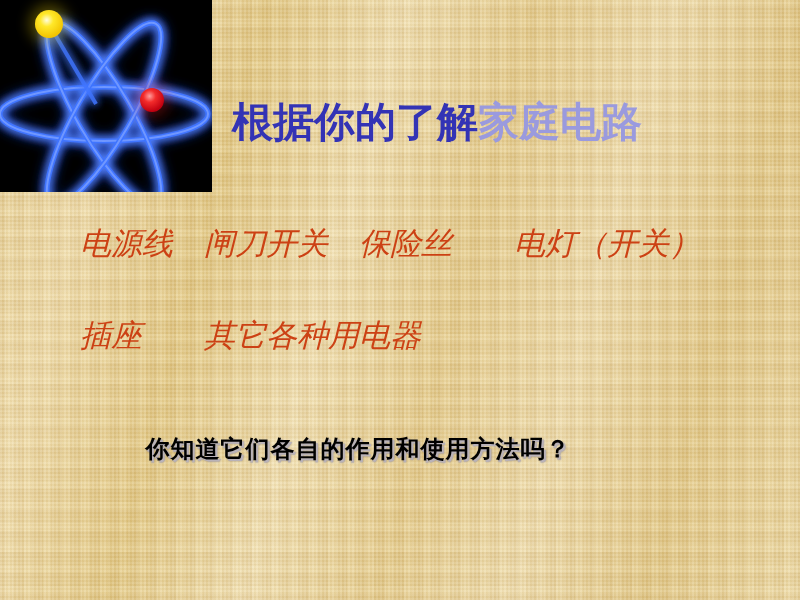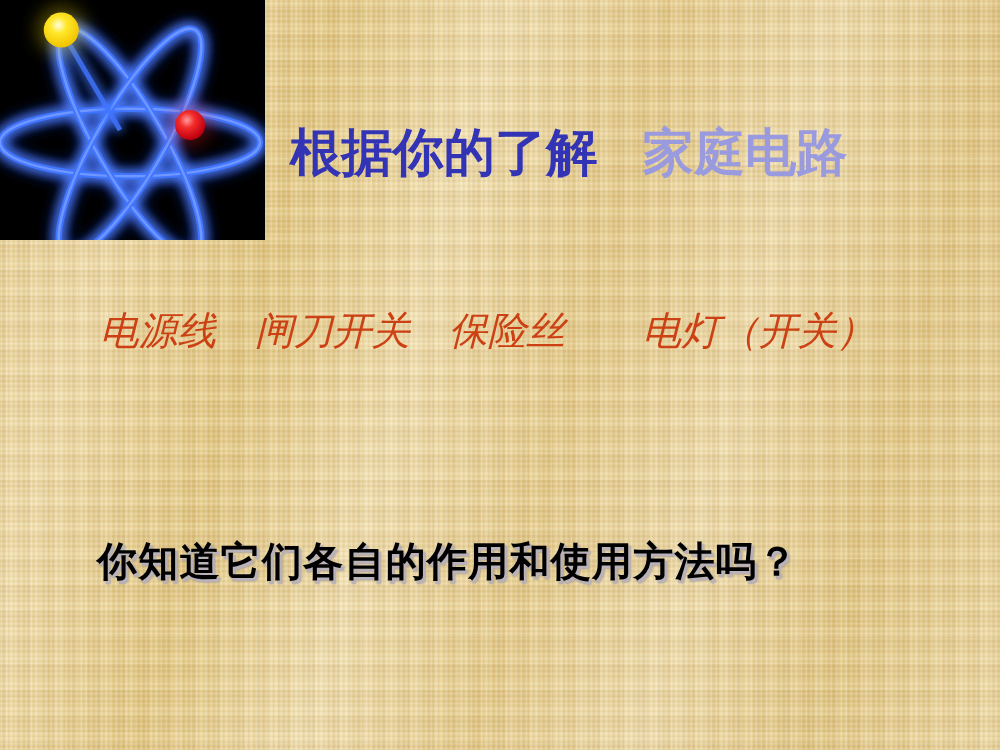--- a/index.html
+++ b/index.html
@@ -87,45 +87,45 @@
     width: 556px;
     font-family: "DejaVu Sans", "Liberation Sans", sans-serif;
     font-weight: bold;
     font-size: 41px;
     line-height: 53px;
     letter-spacing: 0px;
     color: #3333b5;
     white-space: nowrap;
   }
   .title-line { display: block; }
-  #title-highlight { color: #9a9ade; padding-left: 36px; }
+  #title-highlight { color: #9a9ade; }
 
   
   .item-row {
     position: absolute;
     font-family: "DejaVu Serif", "Liberation Serif", serif;
     font-style: italic;
     font-weight: normal;
     font-size: 31px;
     color: #cc4114;
     white-space: pre;
   }
-  #item-row-1 { left: 80px; top: 244px; }
+  #item-row-1 { left: 80px; top: 223px; }
   #item-row-2 { left: 80px; top: 315px; }
 
   
   #question-block {
     position: absolute;
     left: 0;
     top: 432px;
     width: 716px;
     text-align: center;
     font-family: "DejaVu Sans", "Liberation Sans", sans-serif;
     font-weight: bold;
-    font-size: 32px;
+    font-size: 24px;
     line-height: 34px;
     color: #000000;
     text-shadow:
        2px 2px 0 #b9b2b8,
        2px 2px 2px rgba(120,115,120,0.75);
     letter-spacing: 1px;
   }
   #question-text { display: inline; }
 </style>
 </head>
@@ -194,18 +194,19 @@
         <circle cx="152" cy="100" r="12" fill="url(#redBall)"></circle>
       </g>
     </svg>
   </div>
 
   <div id="title-block">
     <span class="title-line"><span>根据你的了解</span><span id="title-highlight">家庭电路</span></span>
   </div>
 
   <div class="item-row" id="item-row-1">电源线　闸刀开关　保险丝　　电灯（开关）</div>
+  <div class="item-row" id="item-row-2">插座　　其它各种用电器</div>
 
   <div id="question-block">
     <span id="question-text">你知道它们各自的作用和使用方法吗？</span>
   </div>
 
 </div>
 
 </body></html>

